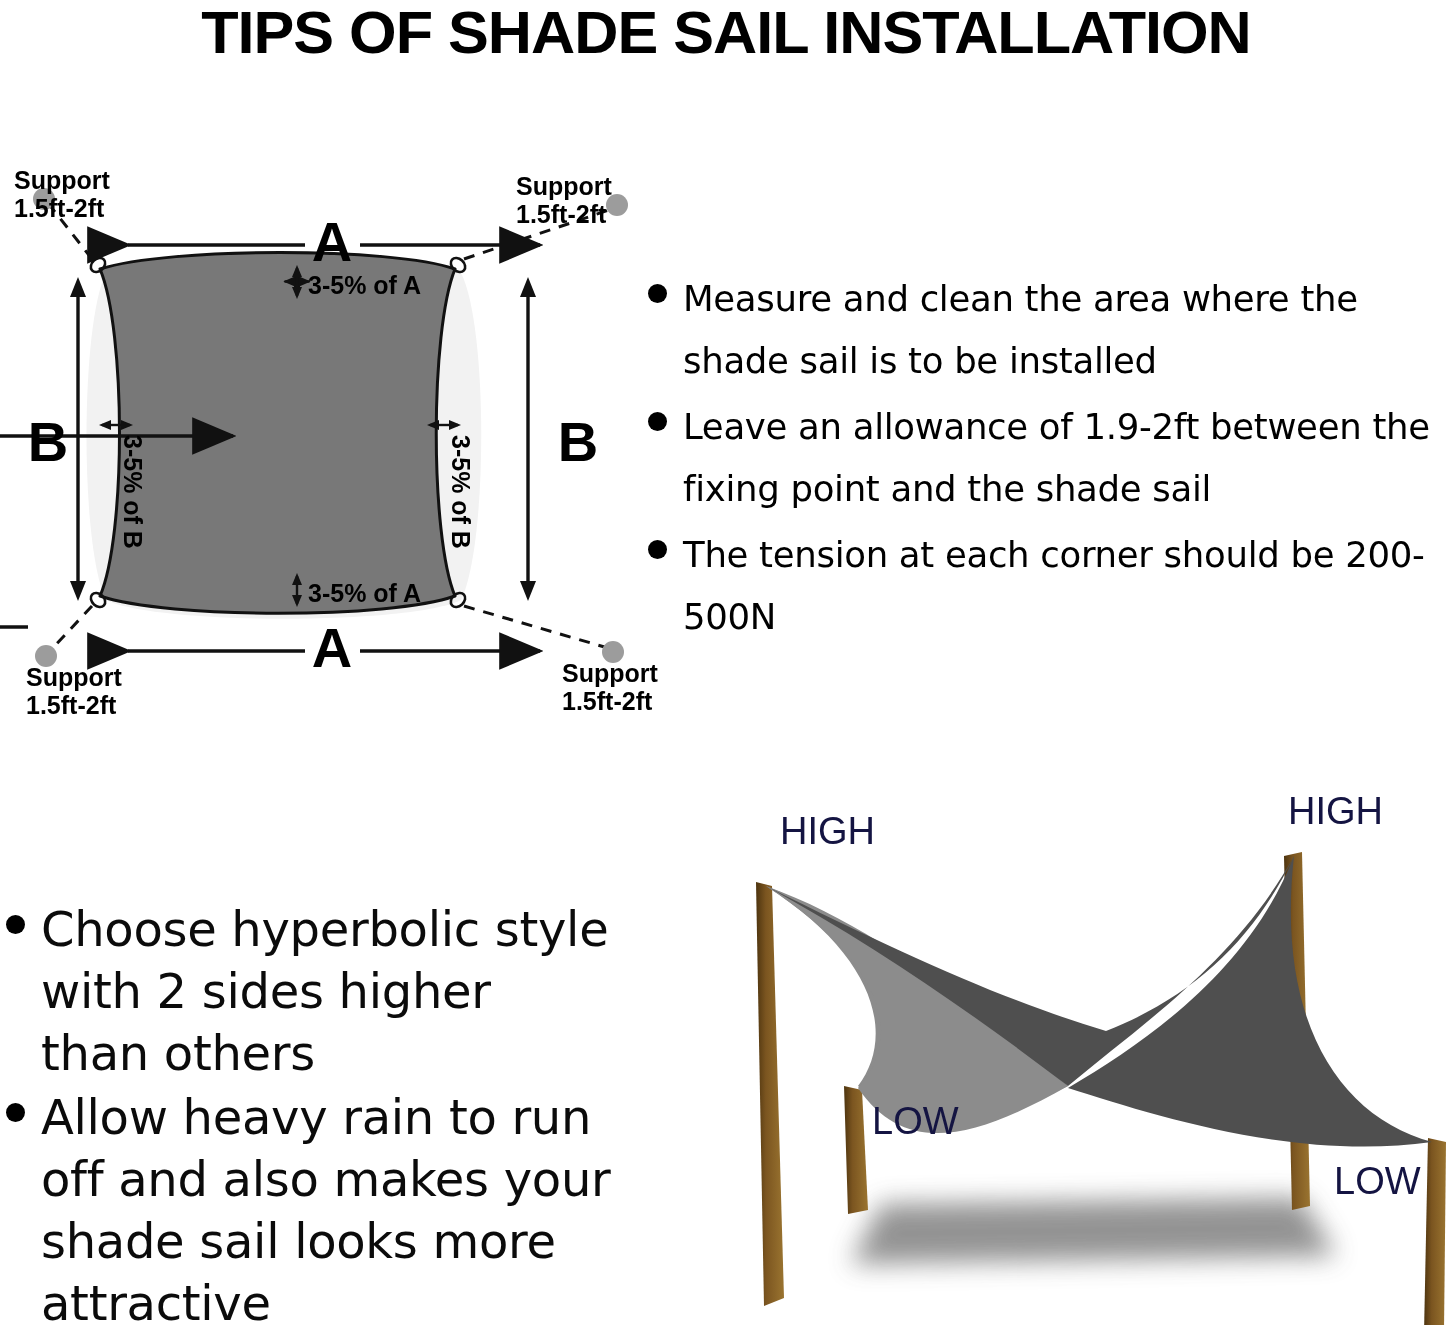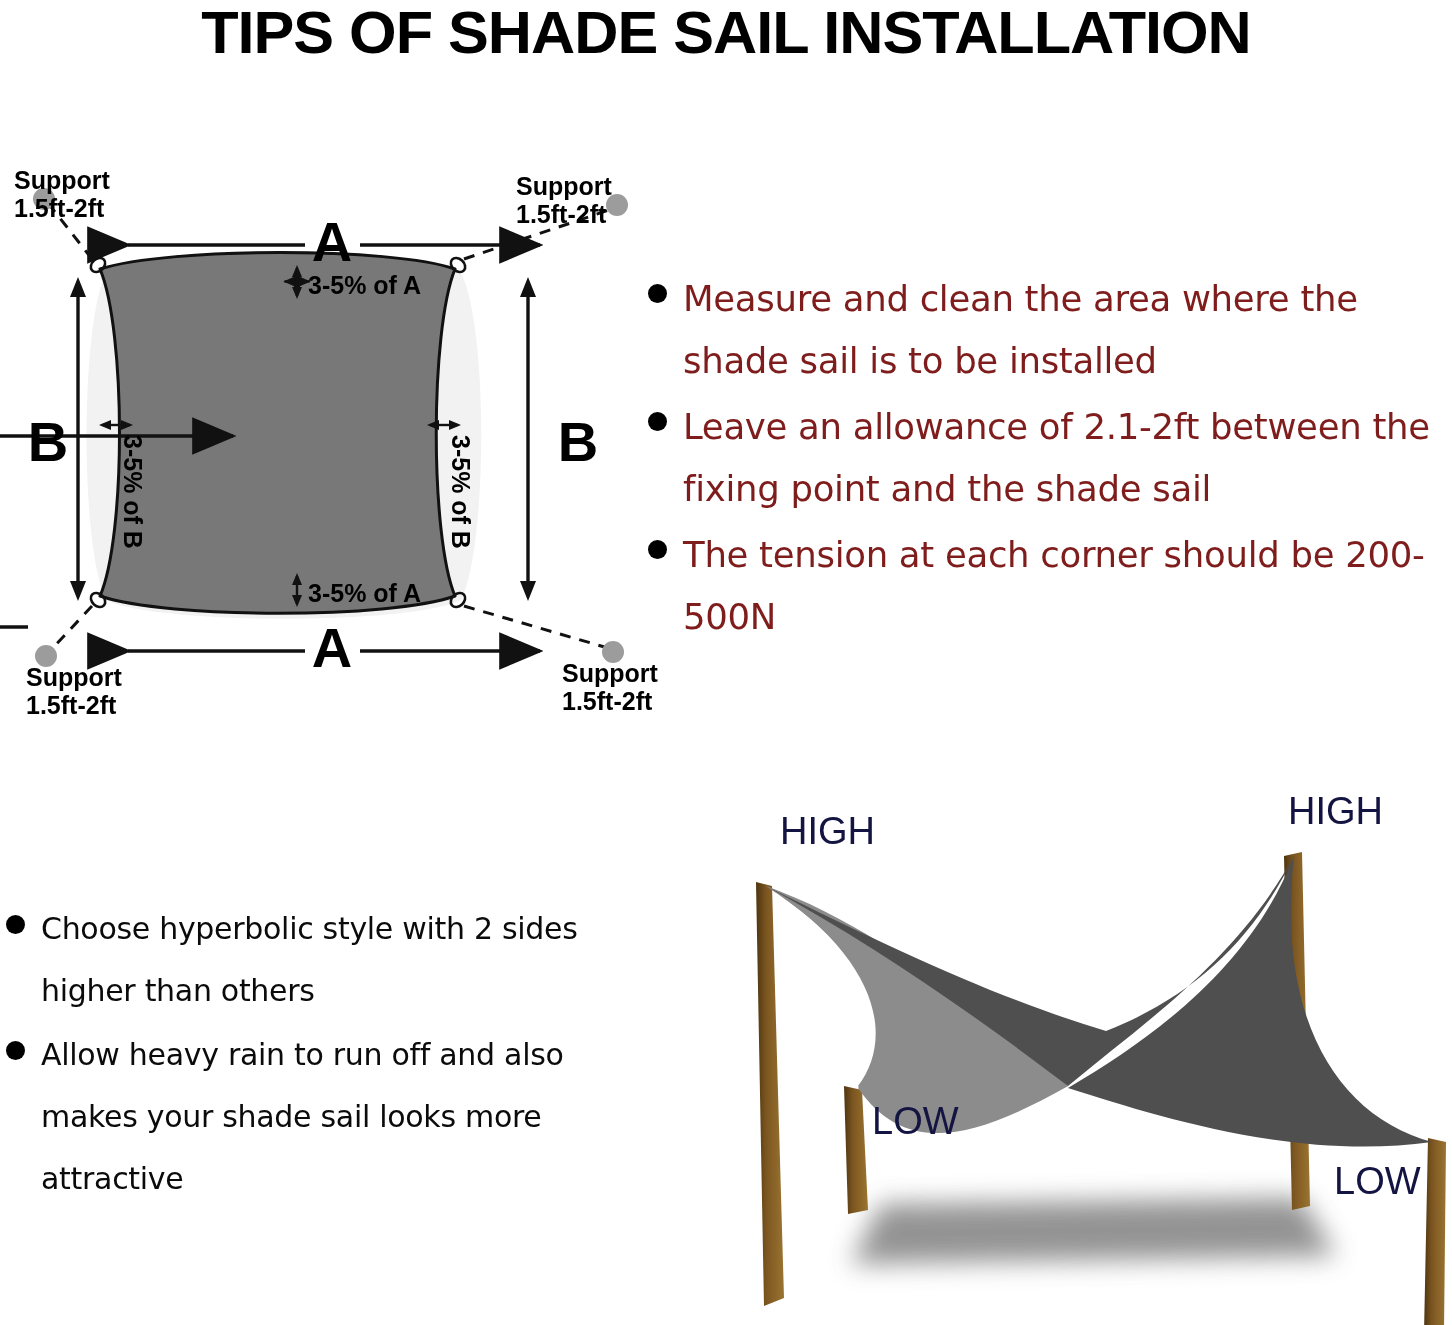--- a/index.html
+++ b/index.html
@@ -63,21 +63,21 @@
     border-radius: 50%;
     background: #000;
     margin-top: 16px;
     margin-right: 16px;
   }
   .tips-list .txt {
     font-family: "DejaVu Sans", sans-serif;
     font-size: 35.5px;
     line-height: 62px;
     letter-spacing: -0.3px;
-    color: #7f1d1d;
+    color: #000000;
     max-width: 760px;
   }
 
   
   .style-list {
     position: absolute;
     left: 6px;
     top: 898px;
     width: 625px;
   }
@@ -90,21 +90,21 @@
     flex: 0 0 auto;
     width: 19px;
     height: 19px;
     border-radius: 50%;
     background: #000;
     margin-top: 17px;
     margin-right: 16px;
   }
   .style-list .txt {
     font-family: "DejaVu Sans", sans-serif;
-    font-size: 30px;
+    font-size: 48px;
     line-height: 62px;
     letter-spacing: -0.3px;
     color: #0b0b0b;
     max-width: 570px;
   }
 
   
   .hyper-illus {
     position: absolute;
     left: 676px;
@@ -250,21 +250,21 @@
   </svg>
 </div>
 
 <div class="tips-list">
   <div class="bullet-row">
     <span class="dot"></span>
     <span class="txt">Measure and clean the area where the shade sail is to be installed</span>
   </div>
   <div class="bullet-row">
     <span class="dot"></span>
-    <span class="txt">Leave an allowance of 2.1-2ft between the fixing point and the shade sail</span>
+    <span class="txt">Leave an allowance of 1.9-2ft between the fixing point and the shade sail</span>
   </div>
   <div class="bullet-row">
     <span class="dot"></span>
     <span class="txt">The tension at each corner should be 200-500N</span>
   </div>
 </div>
 
 <div class="style-list">
   <div class="bullet-row">
     <span class="dot"></span>

